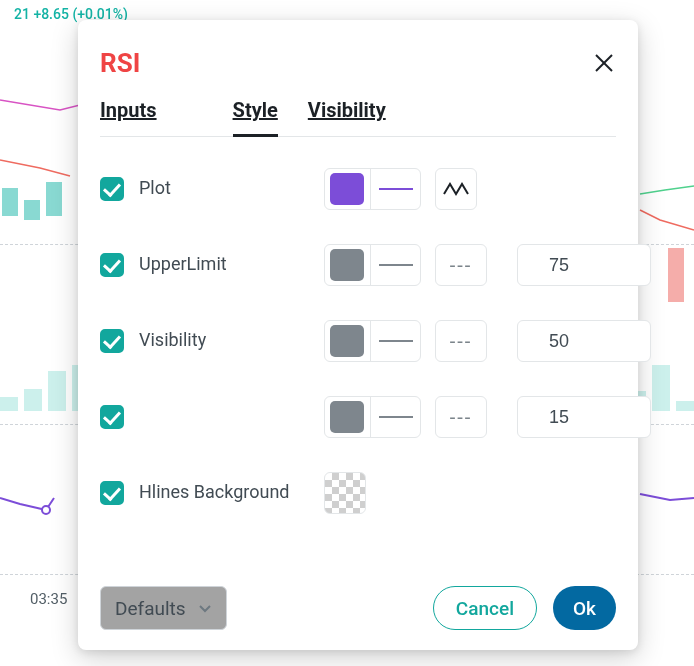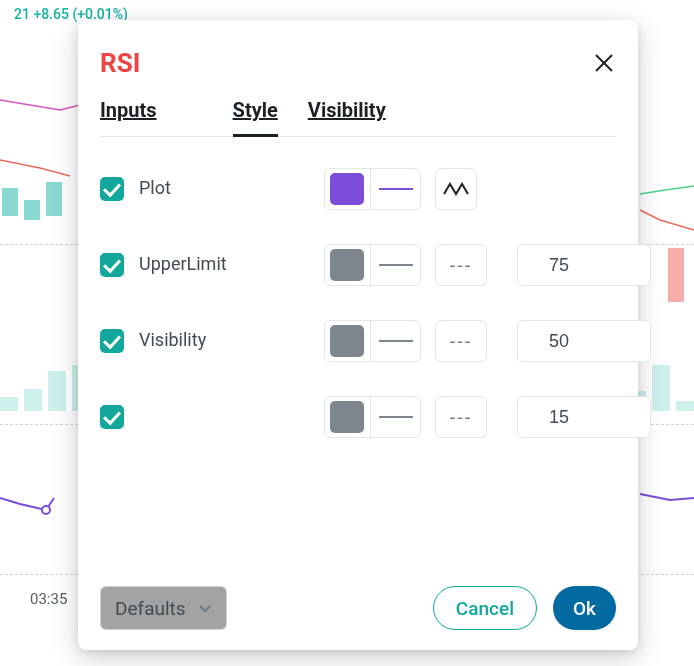--- a/index.html
+++ b/index.html
@@ -297,20 +297,29 @@
           <div class="swatch gray"></div>
           <div class="linecell">
               <div class="solidline"></div>
             </div>
         </div>
         <div class="dash-btn">---</div>
       </div>
       <input class="val" value="15" style="">
     </div>
 
+    <div class="row">
+      <div class="left">
+        <div class="chk checked"></div>
+        <div class="rlabel">Hlines Background</div>
+      </div>
+      <div class="mid">
+        <div class="trans-swatch"></div>
+      </div>
+    </div>
 
   </div>
 
   <div class="footer">
     <div class="defaults">
       <span>Defaults</span>
       <svg viewBox="0 0 14 14">
           <polyline points="2,5 7,10 12,5"></polyline>
         </svg>
     </div>

